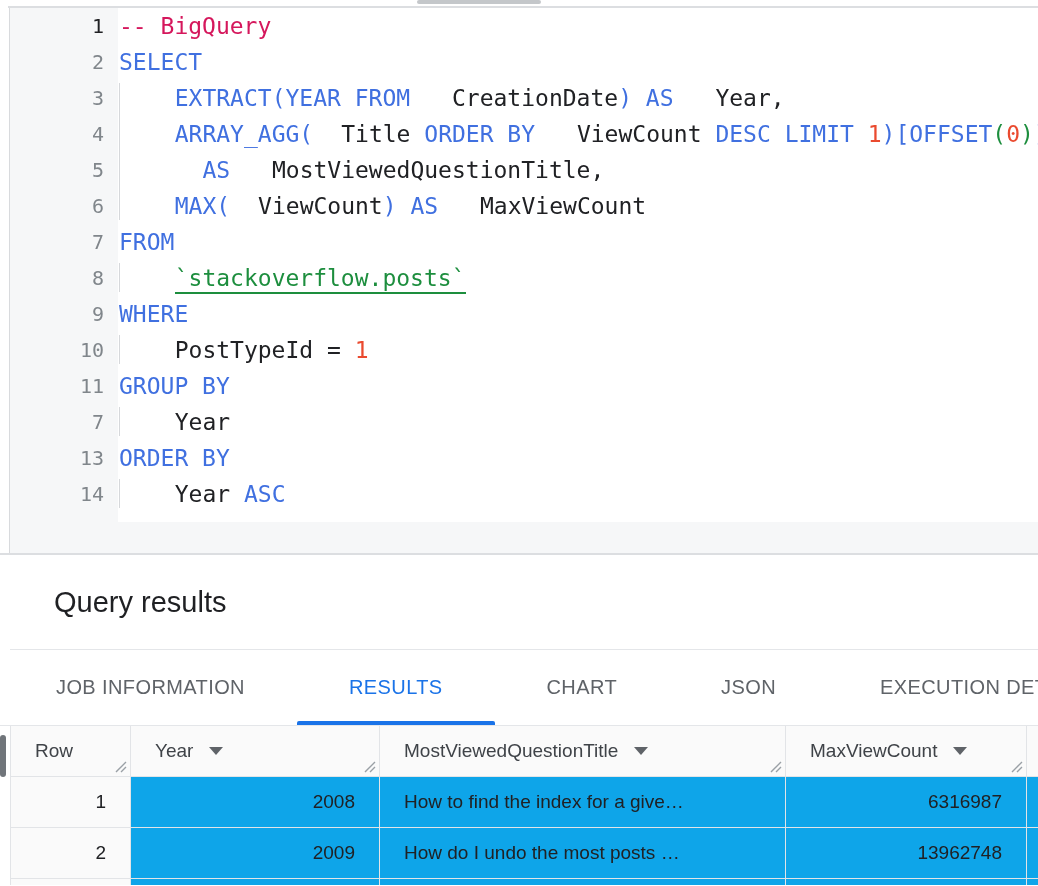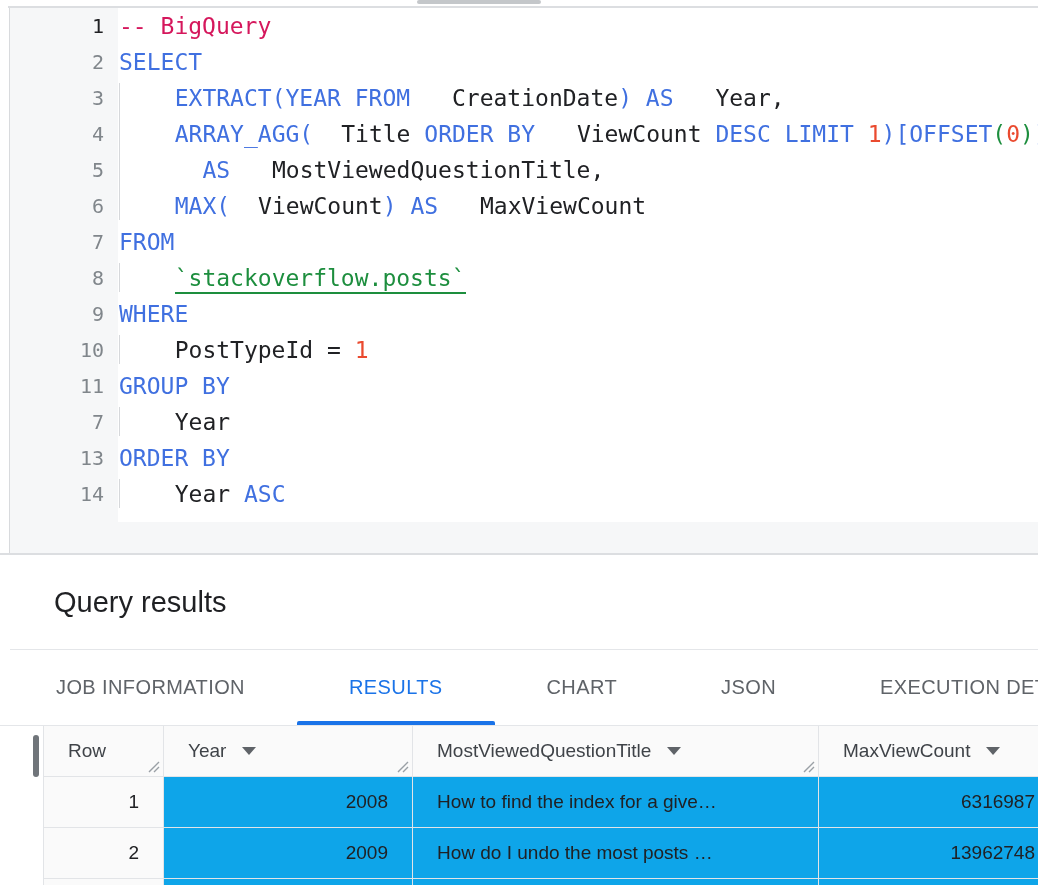--- a/index.html
+++ b/index.html
@@ -37,21 +37,21 @@
   .qr-title{font-size:29px;font-weight:400;color:#1f2023;}
 
   
   .tabs{height:75px;border-bottom:1px solid #e4e6e9;display:flex;align-items:stretch;padding-left:4px;white-space:nowrap;}
   .tab{position:relative;display:flex;align-items:center;padding:0 52px;
     font-size:20px;font-weight:500;letter-spacing:.4px;color:var(--tab);cursor:pointer;}
   .tab.active{color:var(--accent);}
   .tab.active::after{content:"";position:absolute;left:0;right:0;bottom:0;height:4px;background:var(--accent);border-radius:2px 2px 0 0;}
 
   
-  .results{position:relative;height:159px;overflow:hidden;margin-left:33px;}
+  .results{position:relative;height:159px;overflow:hidden;}
   .v-scroll-thumb{position:absolute;left:0;top:9px;width:6px;height:42px;background:#70757a;border-radius:3px;}
   .grid{position:absolute;left:10px;top:0;right:0;border-left:1px solid #e2e4e7;}
   .grid-row{display:flex;height:51px;box-sizing:border-box;border-bottom:1px solid #e2e4e7;}
   .grid-cell{box-sizing:border-box;border-right:1px solid #e2e4e7;display:flex;align-items:center;
     padding:0 24px;font-size:19px;color:#202124;background:#0ea5e9;overflow:hidden;white-space:nowrap;}
   .grid-row.header .grid-cell{background:#fafafa;font-weight:500;color:#3f4348;position:relative;font-size:19px;}
   .c0{flex:0 0 120px;}
   .c1{flex:0 0 249px;}
   .c2{flex:0 0 406px;}
   .c3{flex:0 0 241px;}

